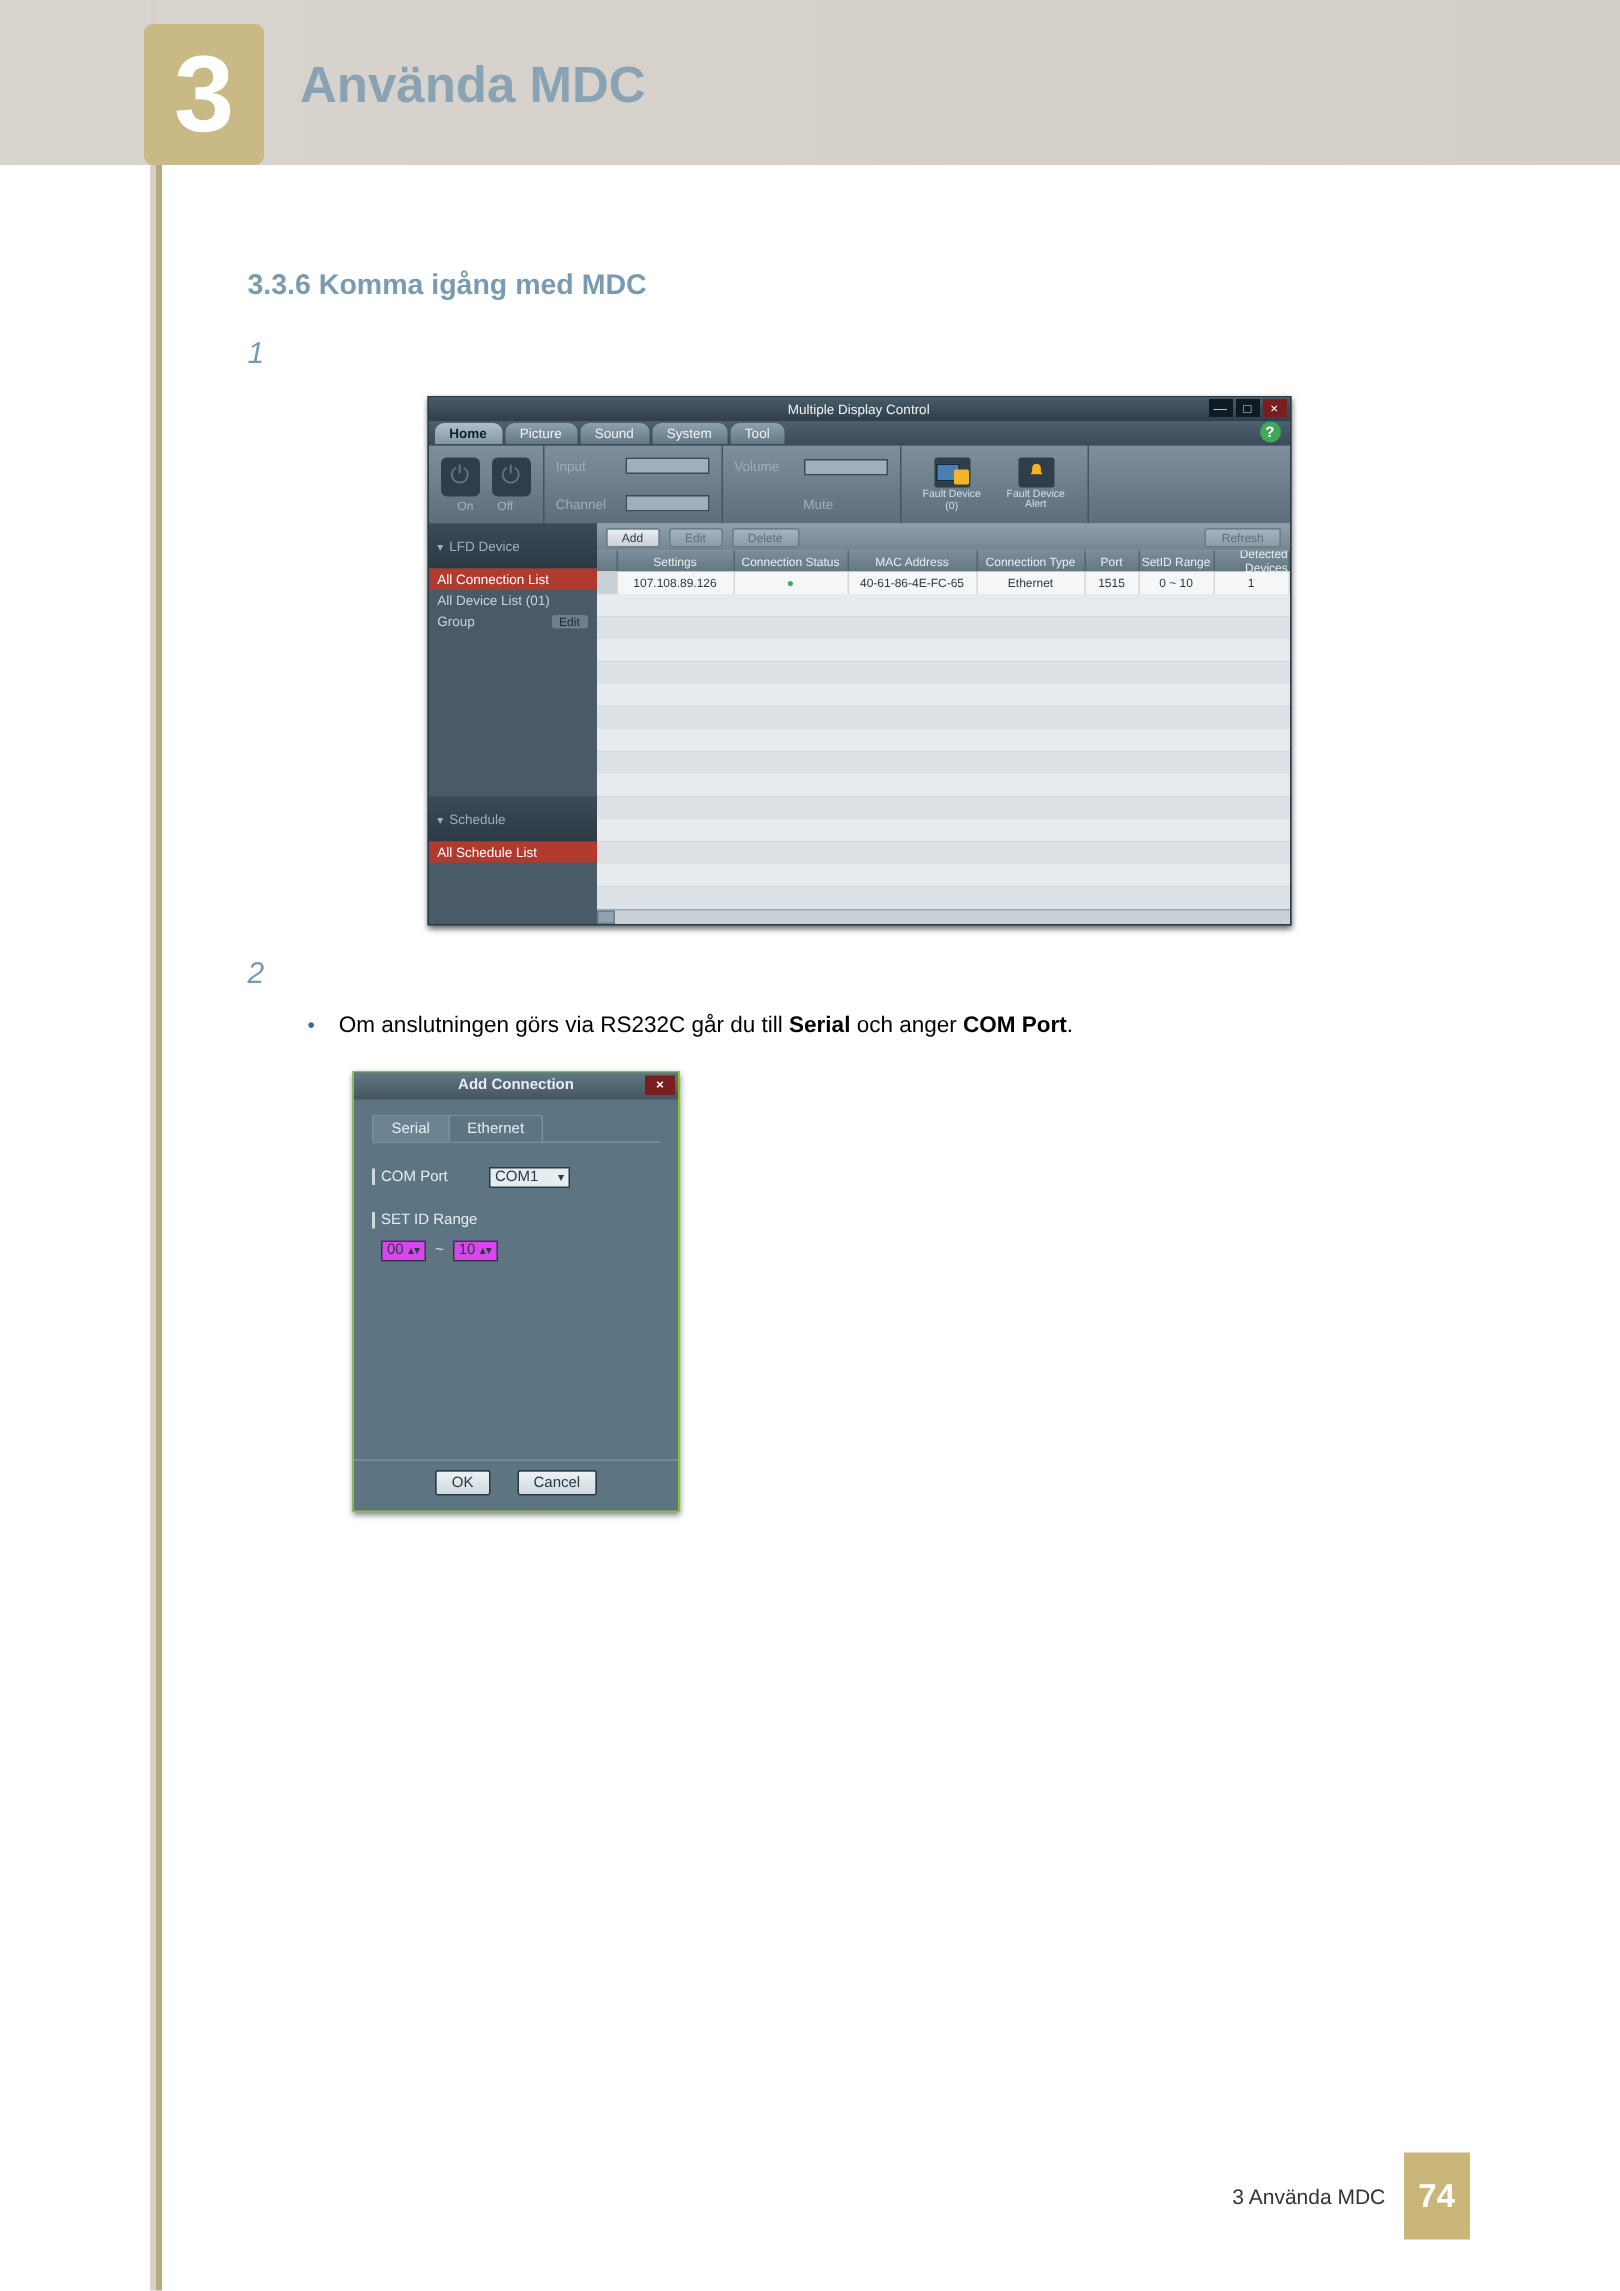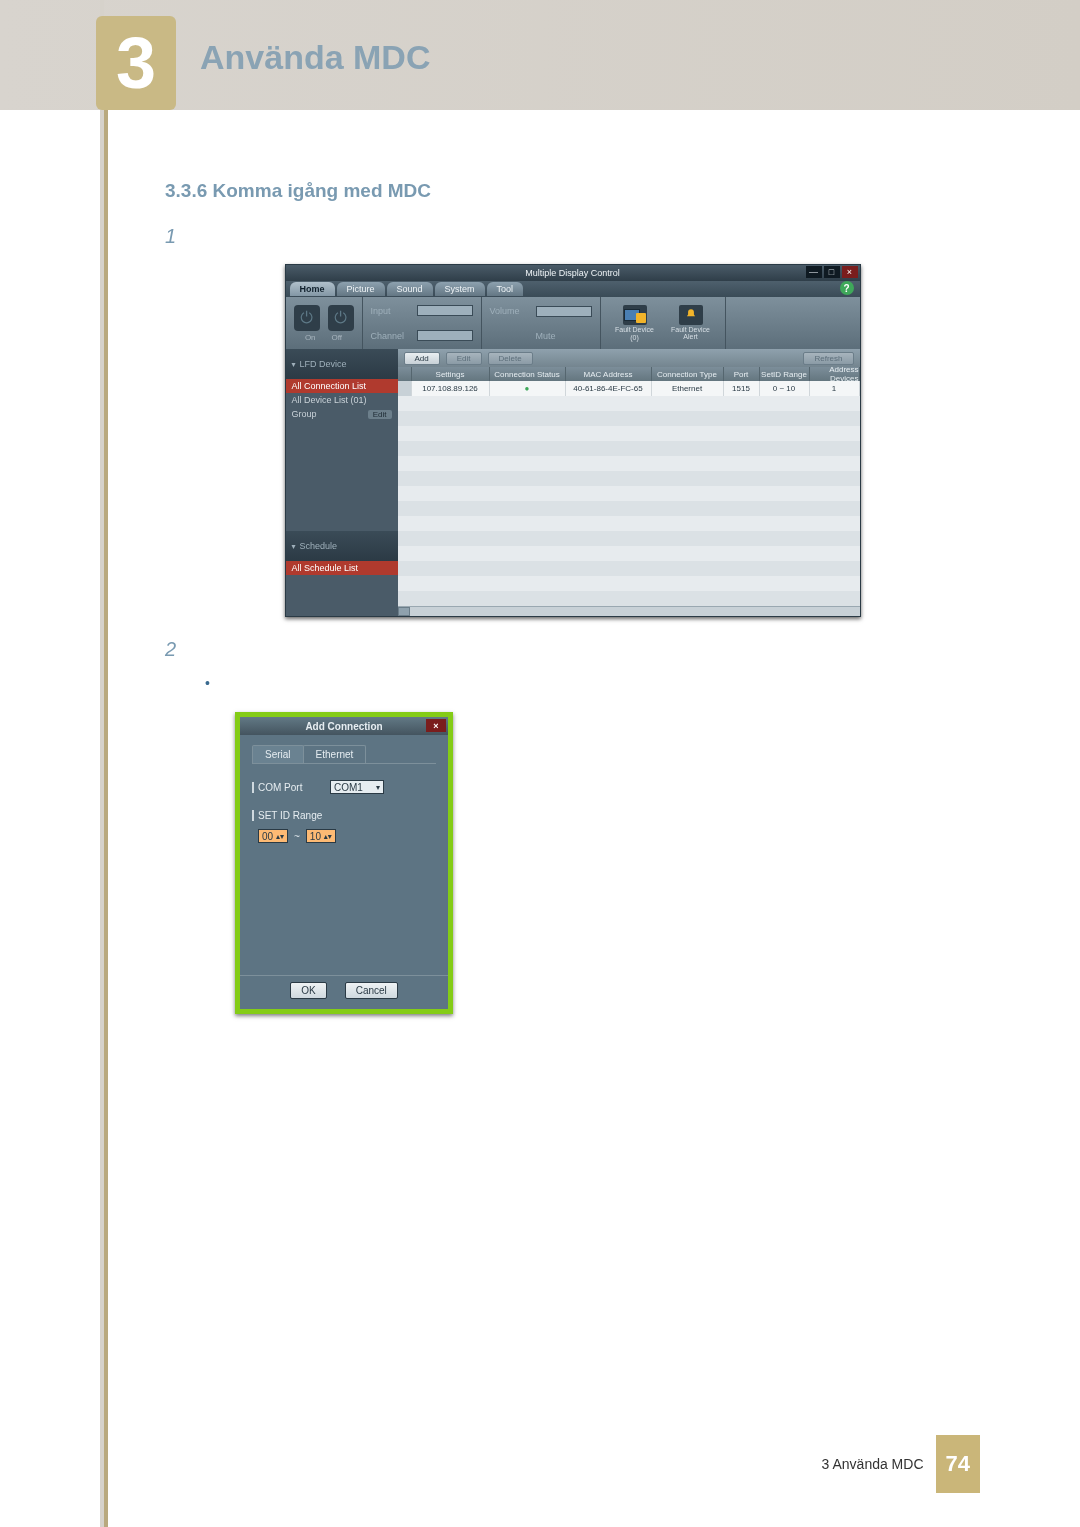--- a/index.html
+++ b/index.html
@@ -163,35 +163,35 @@
   .stripe:nth-child(odd){background:#e7ebee;}
   .stripe:nth-child(even){background:#dbe1e5;}
   .scrollbar-h{height:10px;background:#c8d1d7;border-top:1px solid #9aa8b1;display:flex;}
   .sb-thumb{width:12px;height:100%;background:#8fa1ad;border:1px solid #6b7d89;}
 
   
   .dlg {
     width: 218px;
     margin: 18px 0 0 70px;
     background:#5d7483;
-    border:5px solid #84cc16;
+    border:1px solid #84cc16;
     box-shadow:0 2px 4px rgba(0,0,0,.5);
     font-size:10px;color:#e6edf1;
   }
   .dlg-title{height:18px;background:linear-gradient(#627985,#44545f);display:flex;align-items:center;justify-content:center;font-weight:bold;position:relative;}
   .dlg-title .win-btn{position:absolute;right:2px;top:2px;width:20px;height:13px;}
   .dlg-body{padding:10px 12px 8px 12px;min-height:240px;}
   .dlg-tabs{display:flex;border-bottom:1px solid #7d909b;}
   .dlg-tab{padding:3px 12px;border:1px solid #7d909b;border-bottom:none;border-radius:2px 2px 0 0;margin-right:-1px;background:#5d7483;}
   .dlg-tab.active{background:#6a8291;}
   .field-row{display:flex;align-items:center;gap:6px;margin-top:16px;}
   .field-label{color:#e6edf1;border-left:2px solid #cfd9df;padding-left:4px;width:72px;}
   .sel{width:54px;height:14px;background:#e6edf1;color:#2a3a45;border:1px solid #2a3a45;display:flex;align-items:center;justify-content:space-between;padding:0 3px;}
   .caret{font-size:8px;}
-  .spin{width:30px;height:14px;background:#fdba74;color:#2a3a45;border:1px solid #2a3a45;display:flex;align-items:center;justify-content:space-between;padding:0 3px;}
+  .spin{width:30px;height:14px;background:#d946ef;color:#2a3a45;border:1px solid #2a3a45;display:flex;align-items:center;justify-content:space-between;padding:0 3px;}
   .tilde{color:#dbe3e8;}
   .dlg-btns{display:flex;justify-content:center;gap:18px;padding:6px 0 10px 0;border-top:1px solid #7d909b;}
   .dlg-btn{background:linear-gradient(#eef2f4,#cfd9df);color:#2a3a45;border:1px solid #2a3a45;border-radius:2px;padding:2px 10px;font-size:10px;}
 
   
   .footer{
     position:absolute;right:100px;bottom:34px;display:flex;align-items:center;gap:12px;
   }
   .footer-text{color:#333;font-size:14px;}
   .page-badge{background:#cab679;color:#fff;font-weight:bold;font-size:22px;padding:16px 10px;}
@@ -312,21 +312,21 @@
           <div class="m-btn ghost refresh">Refresh</div>
         </div>
         <div class="main-header">
           <div class="mh" style="width:14px;"></div>
           <div class="mh" style="width:78px;">Settings</div>
           <div class="mh" style="width:76px;">Connection Status</div>
           <div class="mh" style="width:86px;">MAC Address</div>
           <div class="mh" style="width:72px;">Connection Type</div>
           <div class="mh" style="width:36px;">Port</div>
           <div class="mh" style="width:50px;">SetID Range</div>
-          <div class="mh" style="flex:1;">Address Devices</div>
+          <div class="mh" style="flex:1;">Detected Devices</div>
         </div>
         <div class="main-row">
           <div class="mr" style="width:14px;background:#c8d1d7;"></div>
           <div class="mr" style="width:78px;">107.108.89.126</div>
           <div class="mr" style="width:76px;color:#3fa85a;">●</div>
           <div class="mr" style="width:86px;">40-61-86-4E-FC-65</div>
           <div class="mr" style="width:72px;">Ethernet</div>
           <div class="mr" style="width:36px;">1515</div>
           <div class="mr" style="width:50px;">0 ~ 10</div>
           <div class="mr" style="flex:1;">1</div>
@@ -353,20 +353,23 @@
       </div>
     </div>
   </div>
 
   <div class="step-row">
     <div class="step-num">2</div>
   </div>
 
   <div class="bullet-row">
     <div class="bullet">•</div>
+    <div class="bullet-text">
+      <span>Om anslutningen görs via RS232C går du till </span><b>Serial</b><span> och anger </span><b>COM Port</b><span>.</span>
+    </div>
   </div>
 
   <div class="dlg">
     <div class="dlg-title">
       <span>Add Connection</span>
       <div class="win-btn close">×</div>
     </div>
     <div class="dlg-body">
       <div class="dlg-tabs">
         <div class="dlg-tab active">Serial</div>

